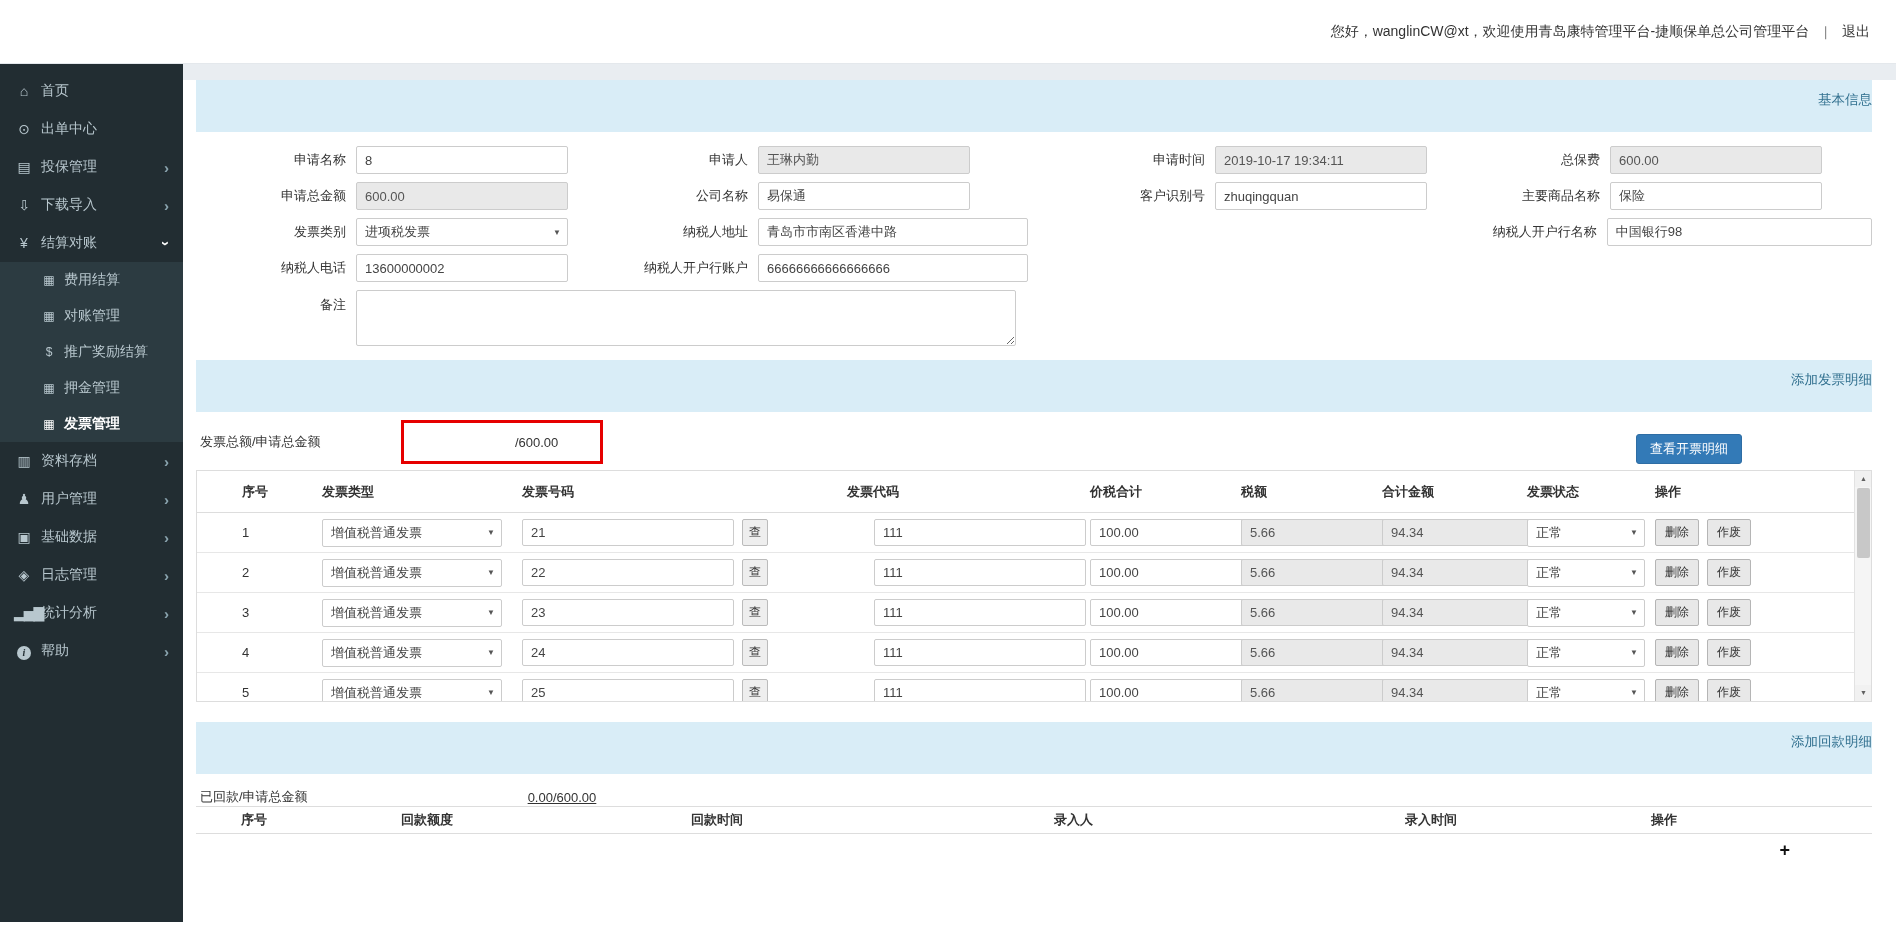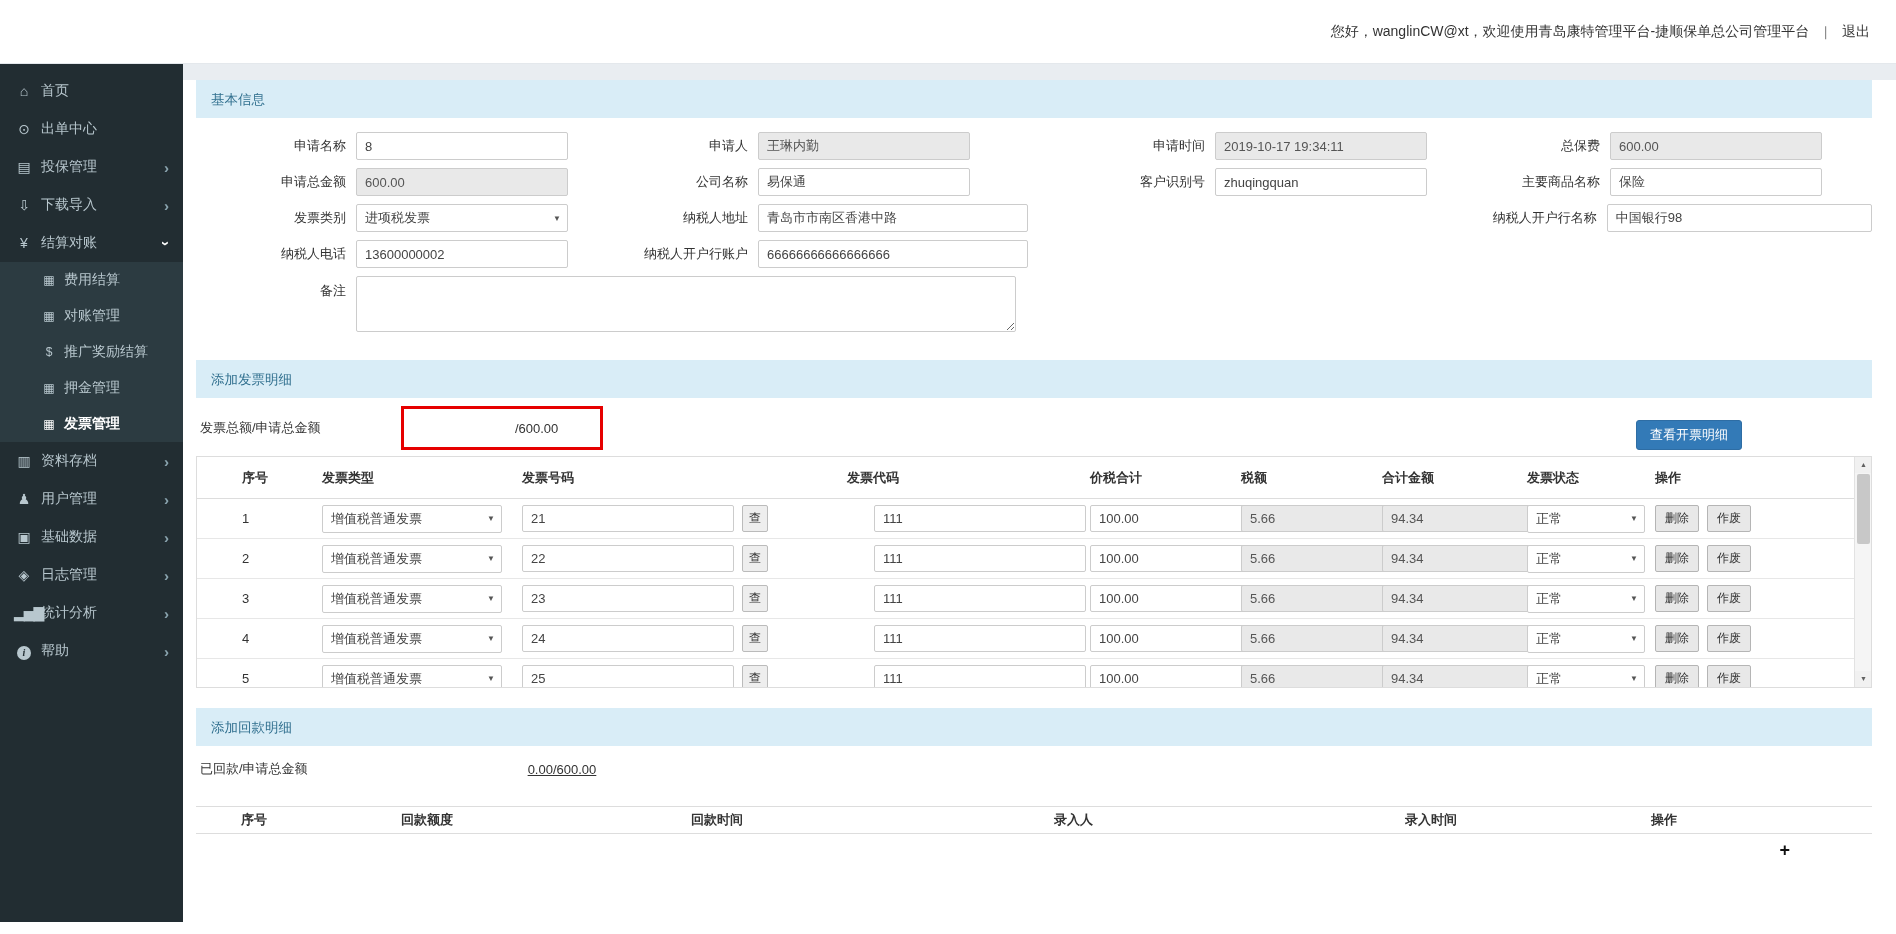--- a/index.html
+++ b/index.html
@@ -30,22 +30,22 @@
   .submenu .nav-item { padding:9px 14px 9px 40px; }
   .submenu .nav-item .ico { width:18px; margin-right:6px; font-size:12px; }
   .nav-item.active { color:#fff; font-weight:bold; }
   .nav-item.active .ico { color:#fff; }
   .bars-ico { font-size:8px; letter-spacing:-1px; }
   .info-circle { display:inline-block; width:14px; height:14px; border-radius:50%;
     background:#b8c7ce; color:#222d32; font-size:10px; line-height:14px; font-weight:bold;
     font-family:"Liberation Serif",serif; font-style:italic; }
 
   
-  .section-bar { height:38px; line-height:40px; background:#d9edf7; color:#31708f;
-    font-size:13.5px; padding-left:15px; }
+  .section-bar { height:52px; line-height:40px; background:#d9edf7; color:#31708f;
+    font-size:13.5px; padding-left:15px;text-align:right; }
 
   
   .form-area { padding:14px 0 6px 0; }
   .frow { display:grid; grid-template-columns:392px 452px 392px 440px; margin-bottom:8px; }
   .fcell { display:flex; align-items:center; }
   .flabel { text-align:right; padding-right:10px; color:#333; }
   .w-l1 { width:160px; } .w-l2 { width:170px; } .w-l3 { width:175px; } .w-l4 { width:178px; }
   input.fld { height:28px; border:1px solid #ccc; border-radius:2px; padding:0 8px;
     font-size:13px; color:#444; background:#fff; width:212px;
     font-family:"Liberation Sans","DejaVu Sans",sans-serif; }
@@ -86,29 +86,29 @@
   
   .vscroll { position:absolute; top:0; right:0; bottom:0; width:17px; background:#f5f5f5;
     border-left:1px solid #e2e2e2; }
   .vscroll .arr { position:absolute; left:0; width:17px; height:16px; background:#f1f1f1;
     color:#606060; font-size:7px; text-align:center; line-height:16px; cursor:pointer; }
   .vscroll .arr.up { top:0; } .vscroll .arr.down { bottom:0; }
   .vscroll .thumb { position:absolute; left:2px; top:17px; width:13px; height:70px;
     background:#c8c8c8; border-radius:2px; cursor:pointer; }
 
   
-  .paid-row { display:flex; align-items:center; margin:14px 0 28px 4px; }
+  .paid-row { display:flex; align-items:center; margin:14px 0 0 4px; }
   .paid-value { margin-left:220px; color:#333;text-decoration:underline; }
   .ptable-head { display:grid; grid-template-columns:160px 290px 363px 351px 246px auto;
     padding-left:45px; height:28px; align-items:center; font-weight:bold;
     border-top:1px solid #ddd; border-bottom:1px solid #ddd; }
   .add-row { text-align:right; padding:7px 82px 10px 0; }
   .plus { font-size:18px; font-weight:bold; color:#111; cursor:pointer; line-height:1; }
 
-  .mt20 { margin-top:20px; } .mt14 { margin-top:14px; }
+  .mt20 { margin-top:20px; } .mt14 { margin-top:0; }
 </style>
 </head>
 <body>
 
 <div class="top-header">
   <span class="welcome">您好，wanglinCW@xt，欢迎使用青岛康特管理平台-捷顺保单总公司管理平台</span>
   <span class="sep">｜</span>
   <a class="logout">退出</a>
 </div>
 

